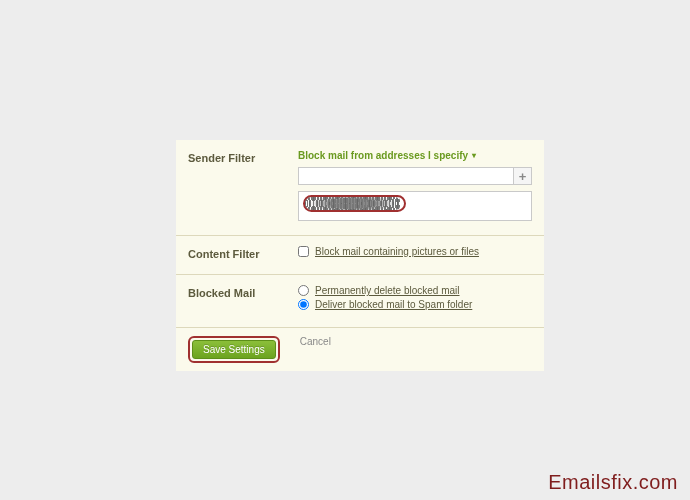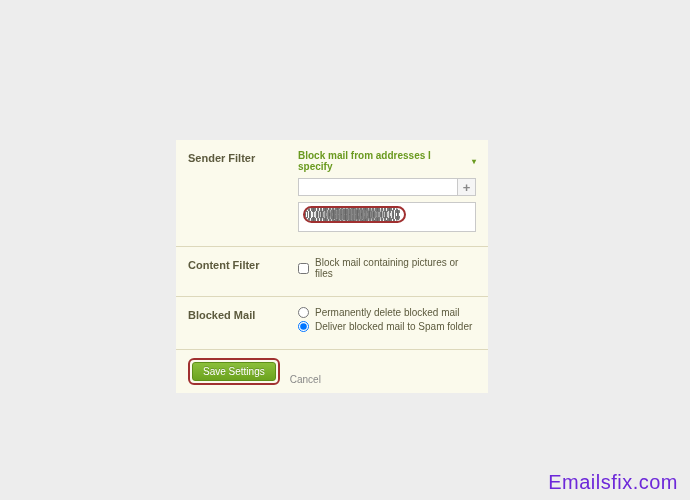--- a/index.html
+++ b/index.html
@@ -8,21 +8,21 @@
       height: 500px;
       background: #ededed;
       font-family: Arial, sans-serif;
       font-size: 11px;
       position: relative;
     }
     .panel {
       position: absolute;
       left: 176px;
       top: 140px;
-      width: 312px;
+      width: 368px;
       background: #fbfaec;
     }
     .section {
       border-bottom: 1px solid #ddd8bb;
       padding: 10px 12px 14px 12px;
     }
     .section:last-of-type { border-bottom: 1px solid #ddd8bb; }
     .section-row { display: flex; }
     .section-label {
       width: 110px;
@@ -92,32 +92,33 @@
         repeating-linear-gradient(80deg, #777 0 1px, transparent 1px 3px),
         repeating-linear-gradient(88deg, #666 0 1.5px, transparent 1.5px 4px),
         radial-gradient(ellipse 60% 90% at center, #888 40%, transparent 75%);
       border-radius: 6px;
       vertical-align: middle;
     }
     .check-row {
       display: flex;
       align-items: center;
       margin-bottom: 3px;
+      text-decoration: underline;
     }
     .check-row input[type="checkbox"],
     .check-row input[type="radio"] {
       margin-right: 6px;
       width: 11px;
       height: 11px;
     }
     .footer {
       padding: 8px 12px;
       display: flex;
-      align-items: flex-end;
-      gap: 10px;
+      align-items: flex-start;
+      gap: 20px;
     }
     .save-wrap {
       border: 2px solid #a03030;
       border-radius: 6px;
       padding: 2px;
       display: inline-block;
     }
     .save-btn {
       background: linear-gradient(#8bbf3a, #6ca31f);
       border: 1px solid #5d8f18;
@@ -131,21 +132,21 @@
     .cancel-link {
       color: #888;
       font-size: 10px;
       cursor: pointer;
     }
     .watermark {
       position: absolute;
       right: 12px;
       bottom: 6px;
       font-size: 20px;
-      color: #6d28d9;
+      color: #7f1d1d;
       font-family: Arial, sans-serif;
       letter-spacing: 0.5px;
     }
   </style>
 </head>
 <body>
 
 <div class="panel">
 
   <div class="section">

